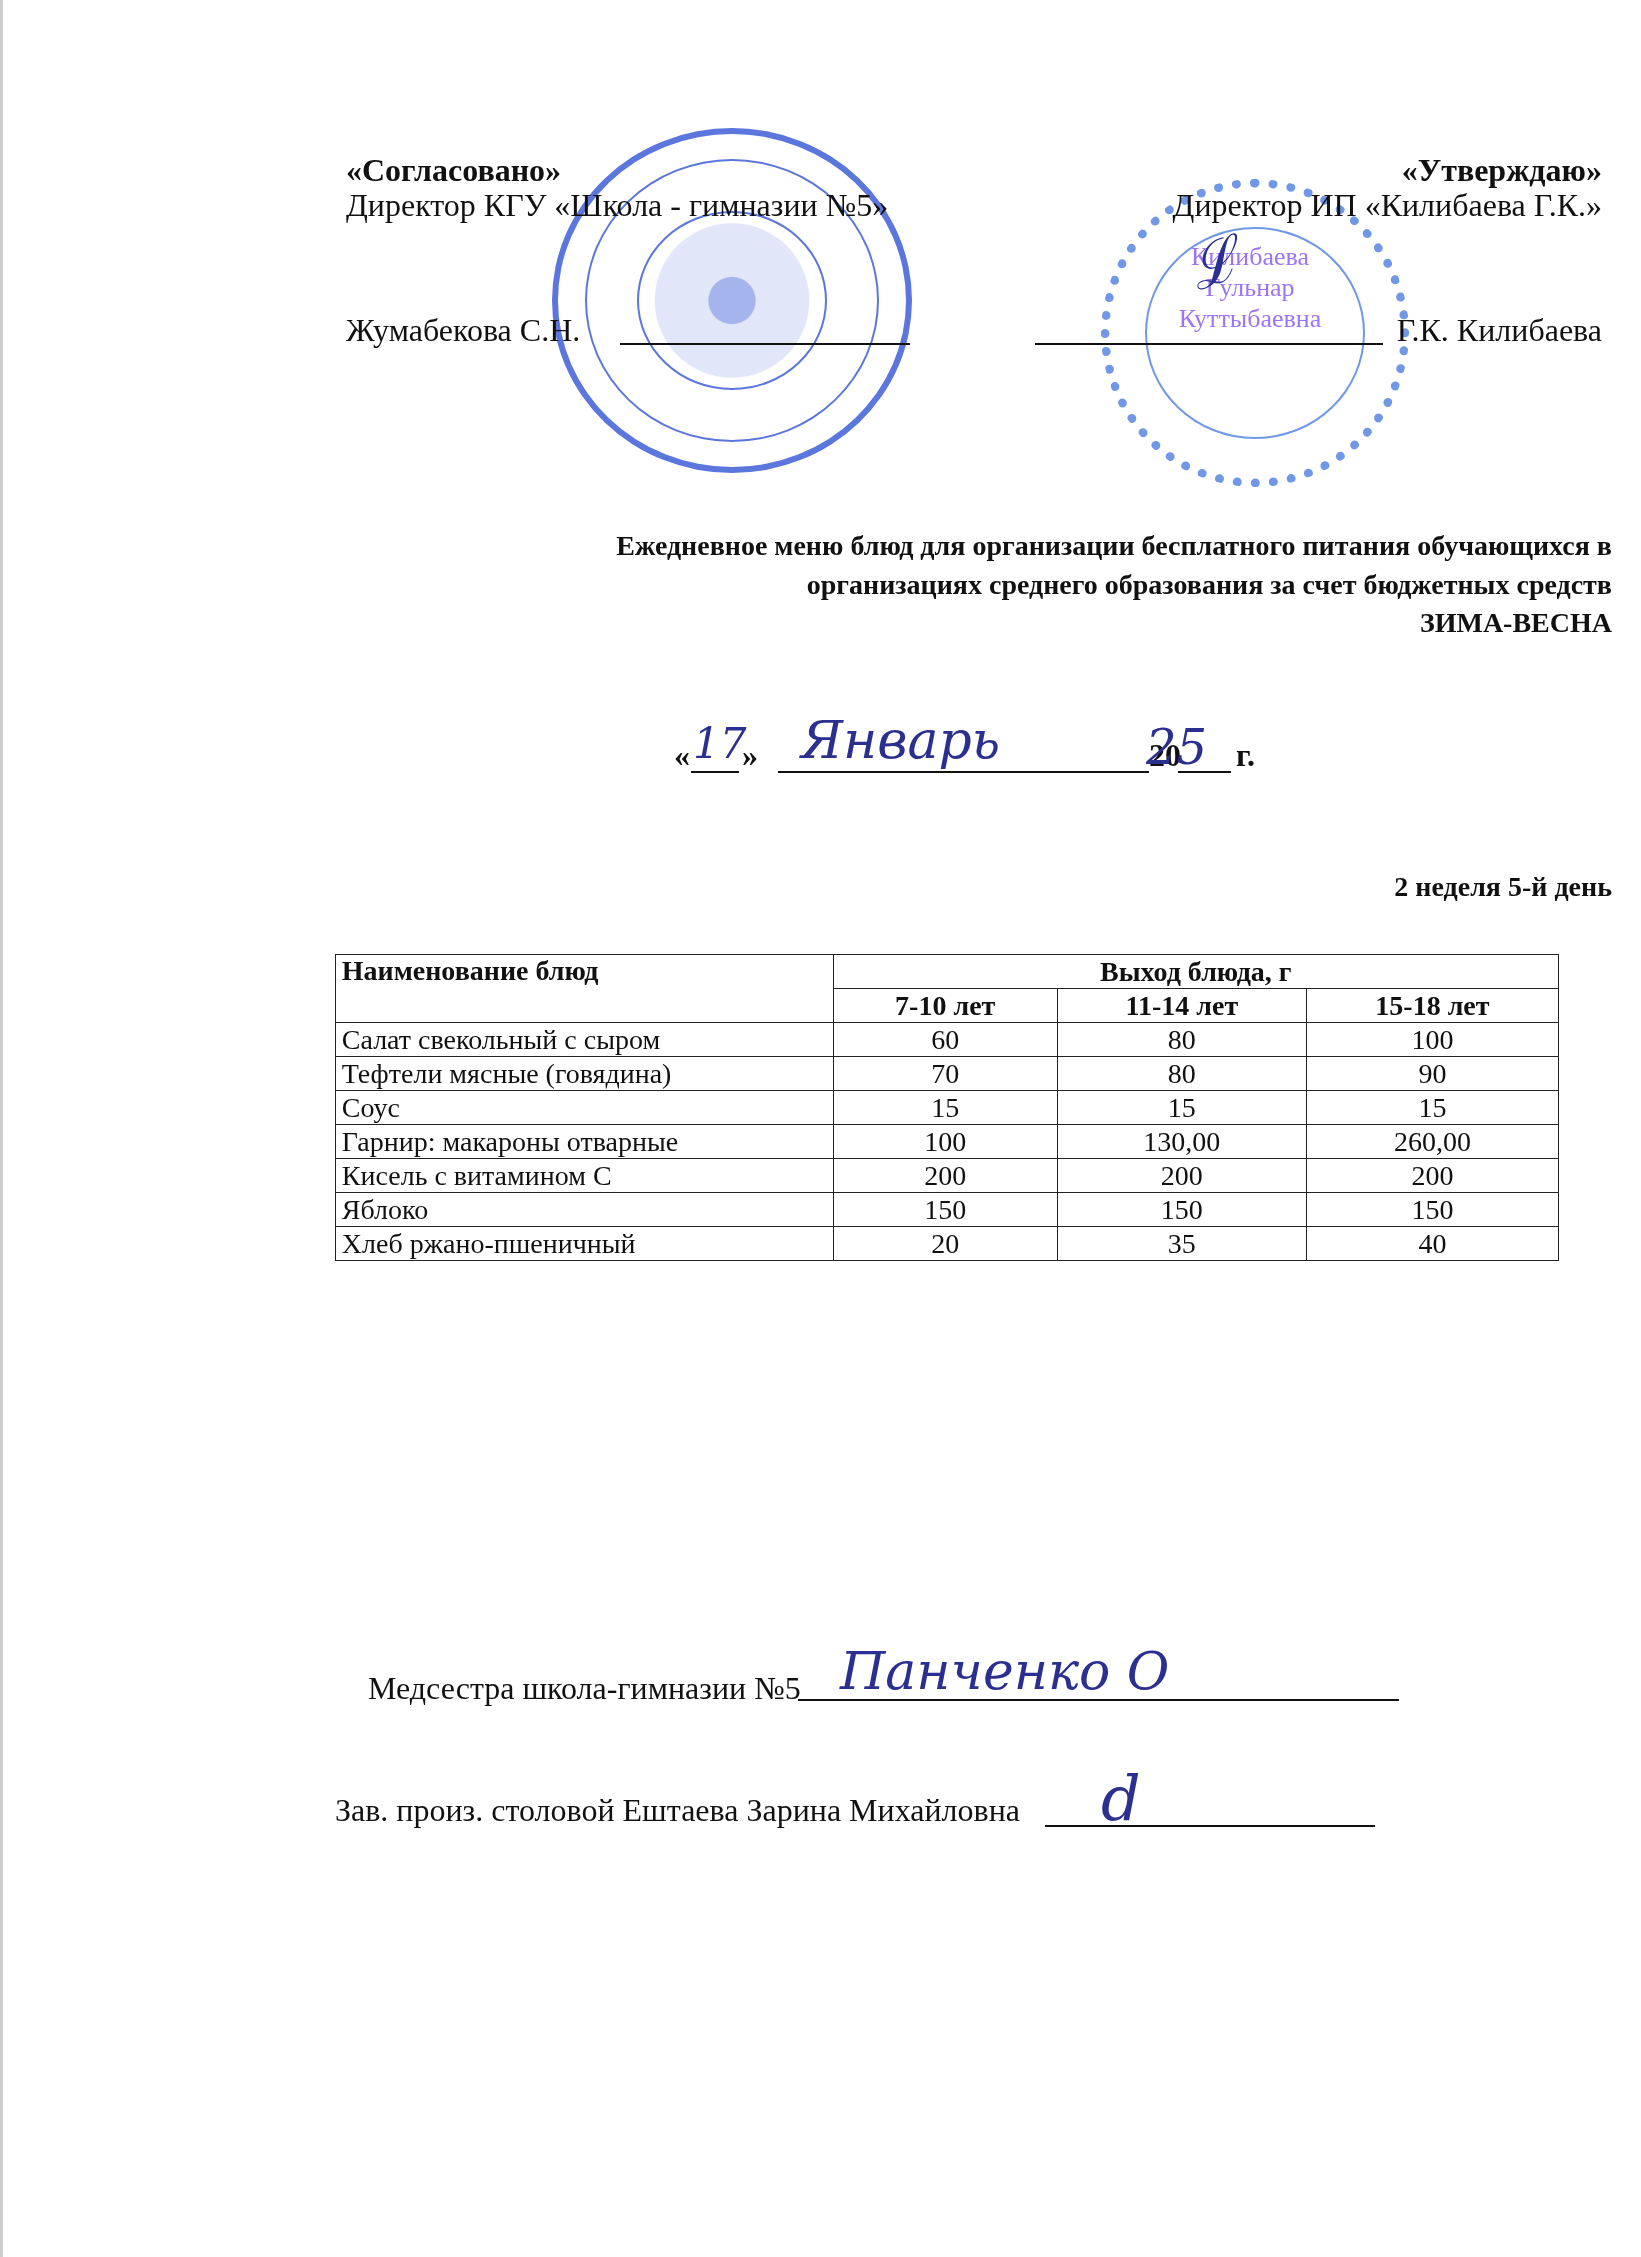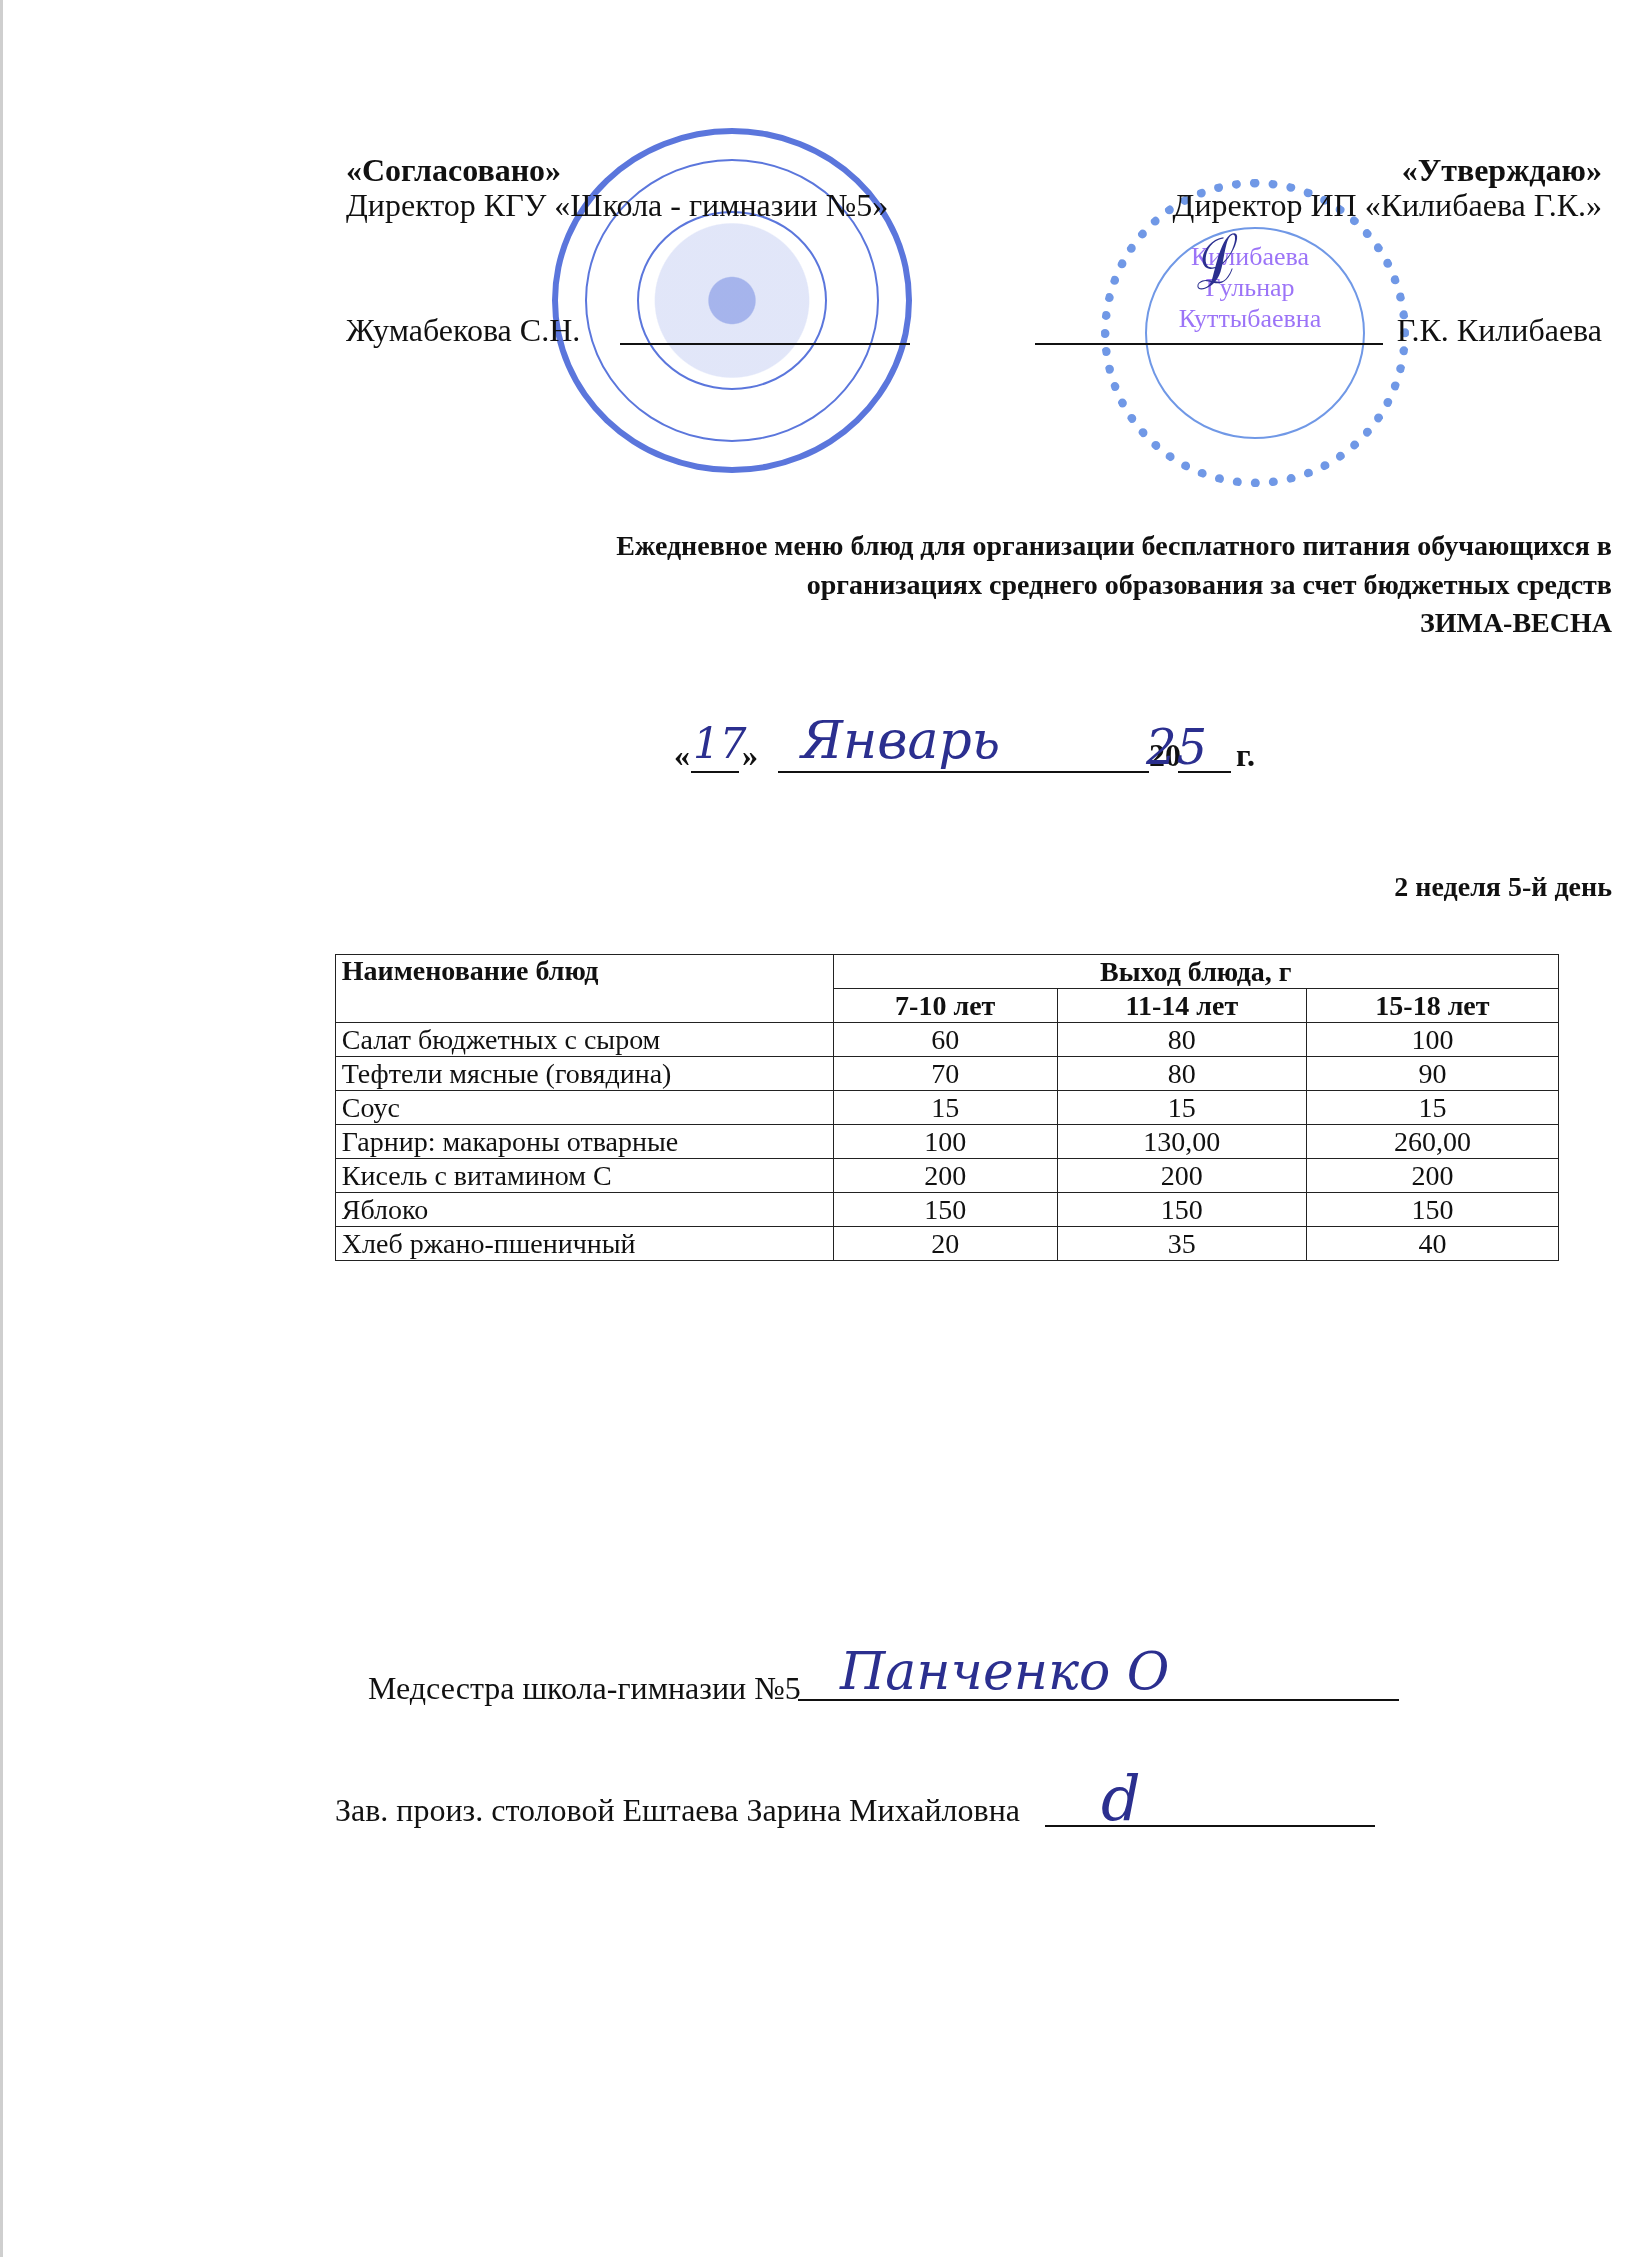--- a/index.html
+++ b/index.html
@@ -106,21 +106,21 @@
       <th colspan="3">Выход блюда, г</th>
     </tr>
     <tr>
       <th>7-10 лет</th>
       <th>11-14 лет</th>
       <th>15-18 лет</th>
     </tr>
   </thead>
   <tbody>
     <tr>
-      <td class="name">Салат бюджетных с сыром</td>
+      <td class="name">Салат свекольный с сыром</td>
       <td class="val">60</td>
       <td class="val">80</td>
       <td class="val">100</td>
     </tr>
     <tr>
       <td class="name">Тефтели мясные (говядина)</td>
       <td class="val">70</td>
       <td class="val">80</td>
       <td class="val">90</td>
     </tr>

